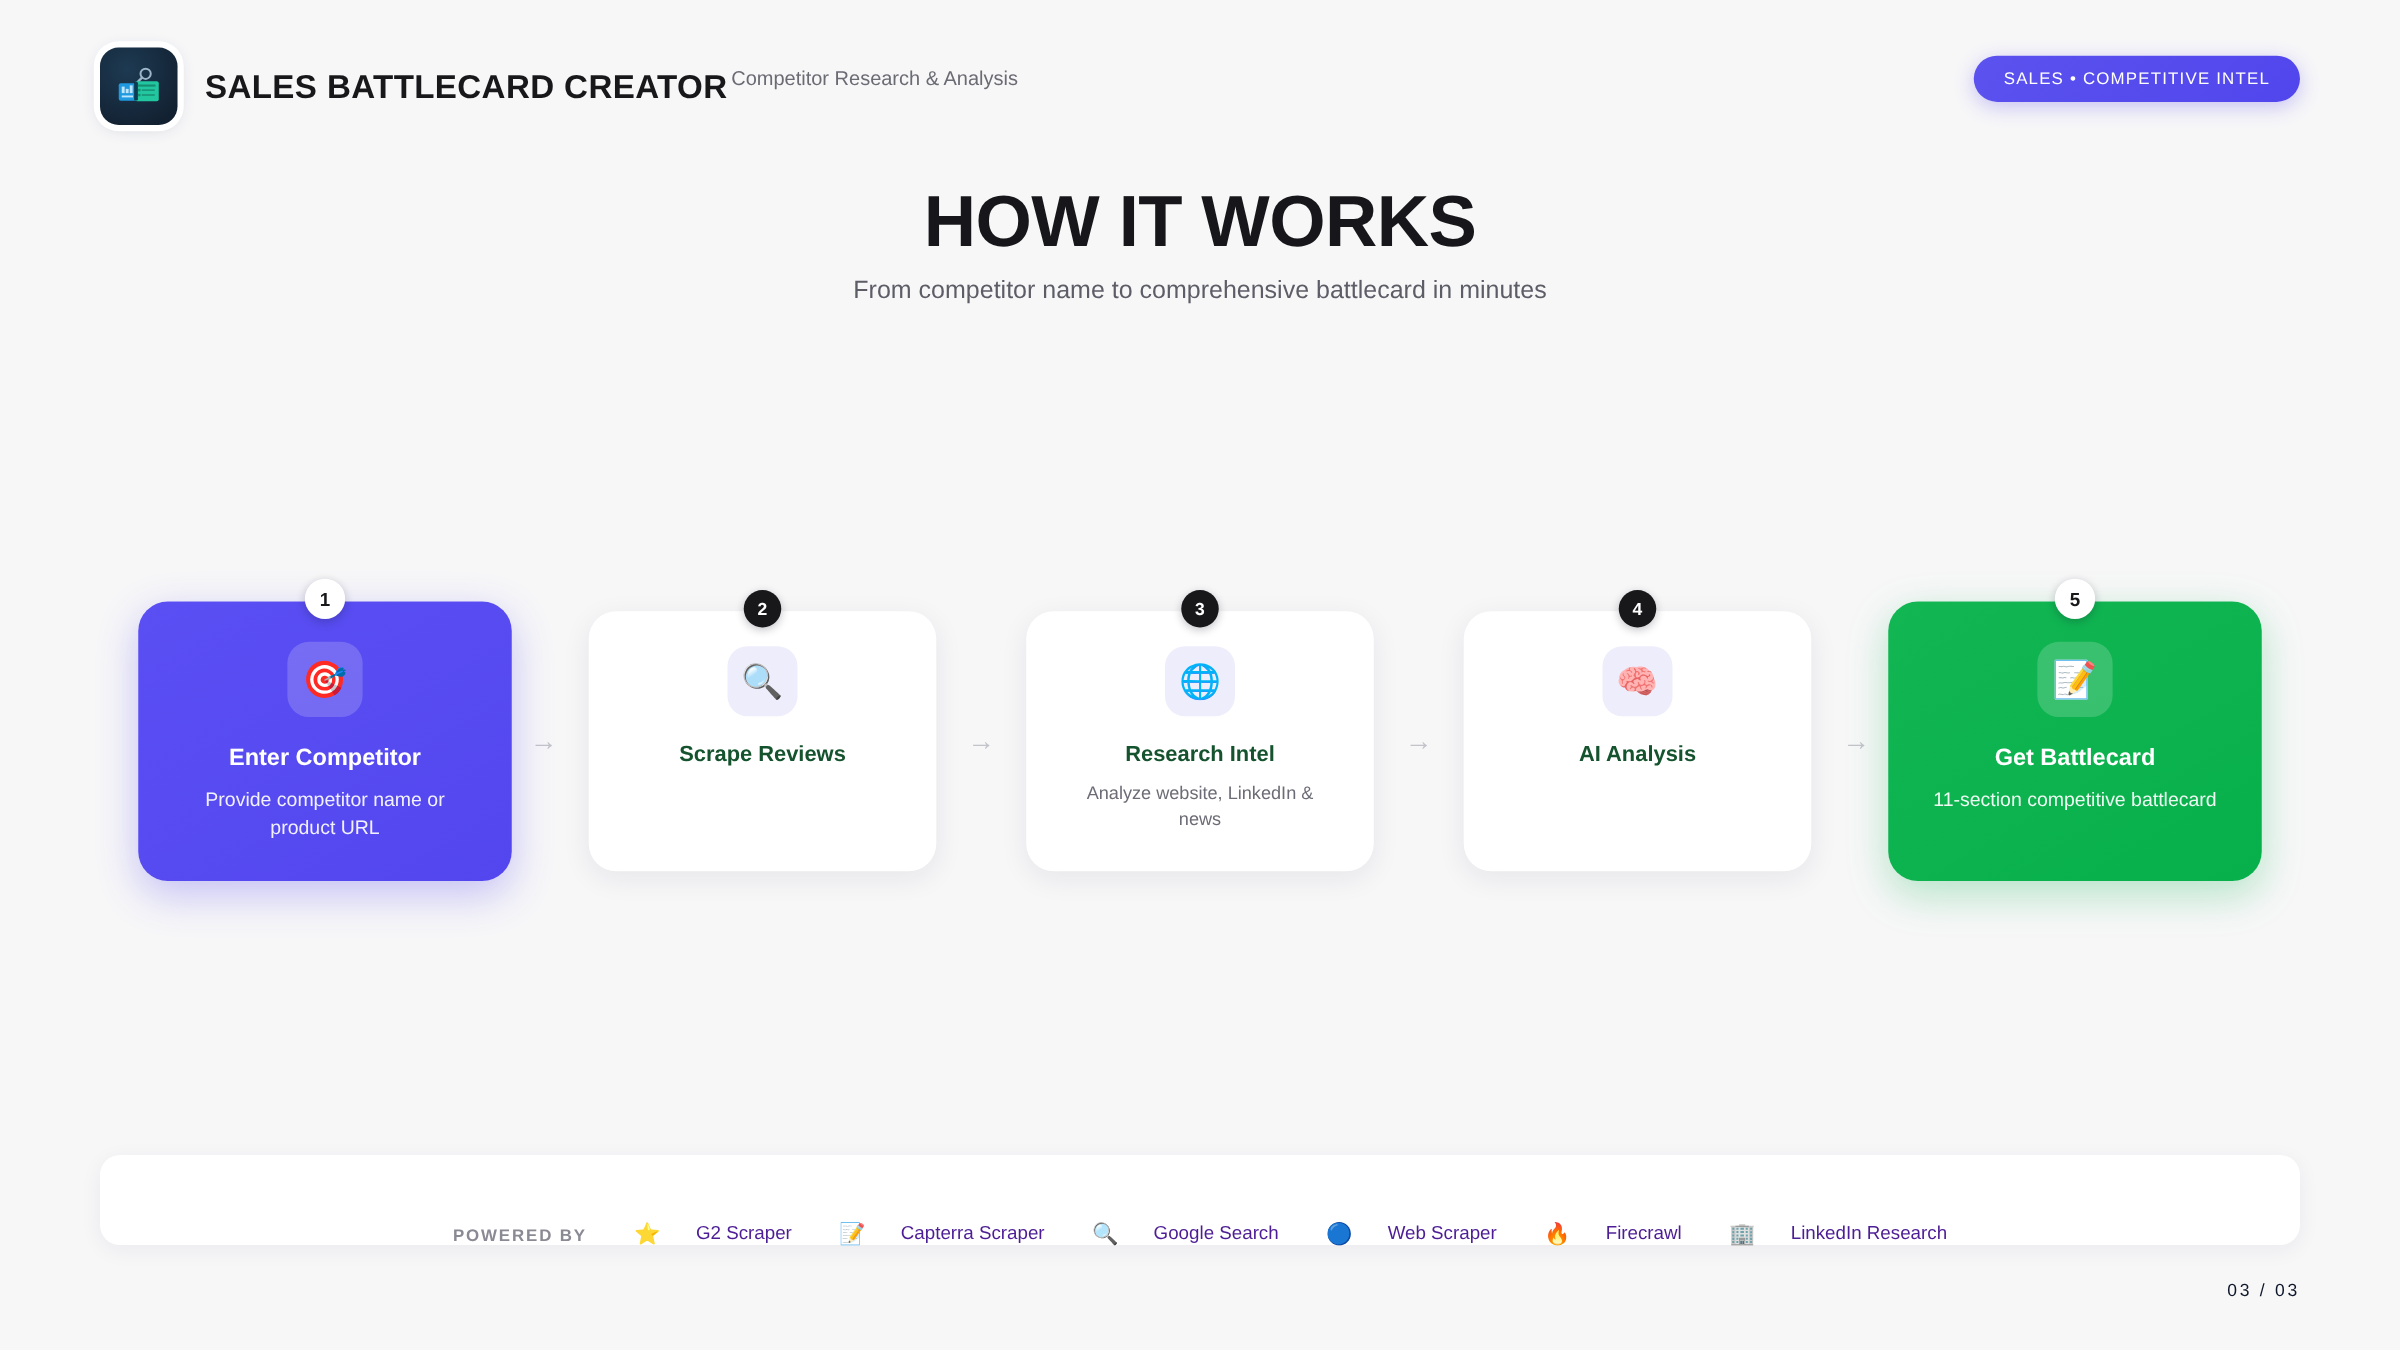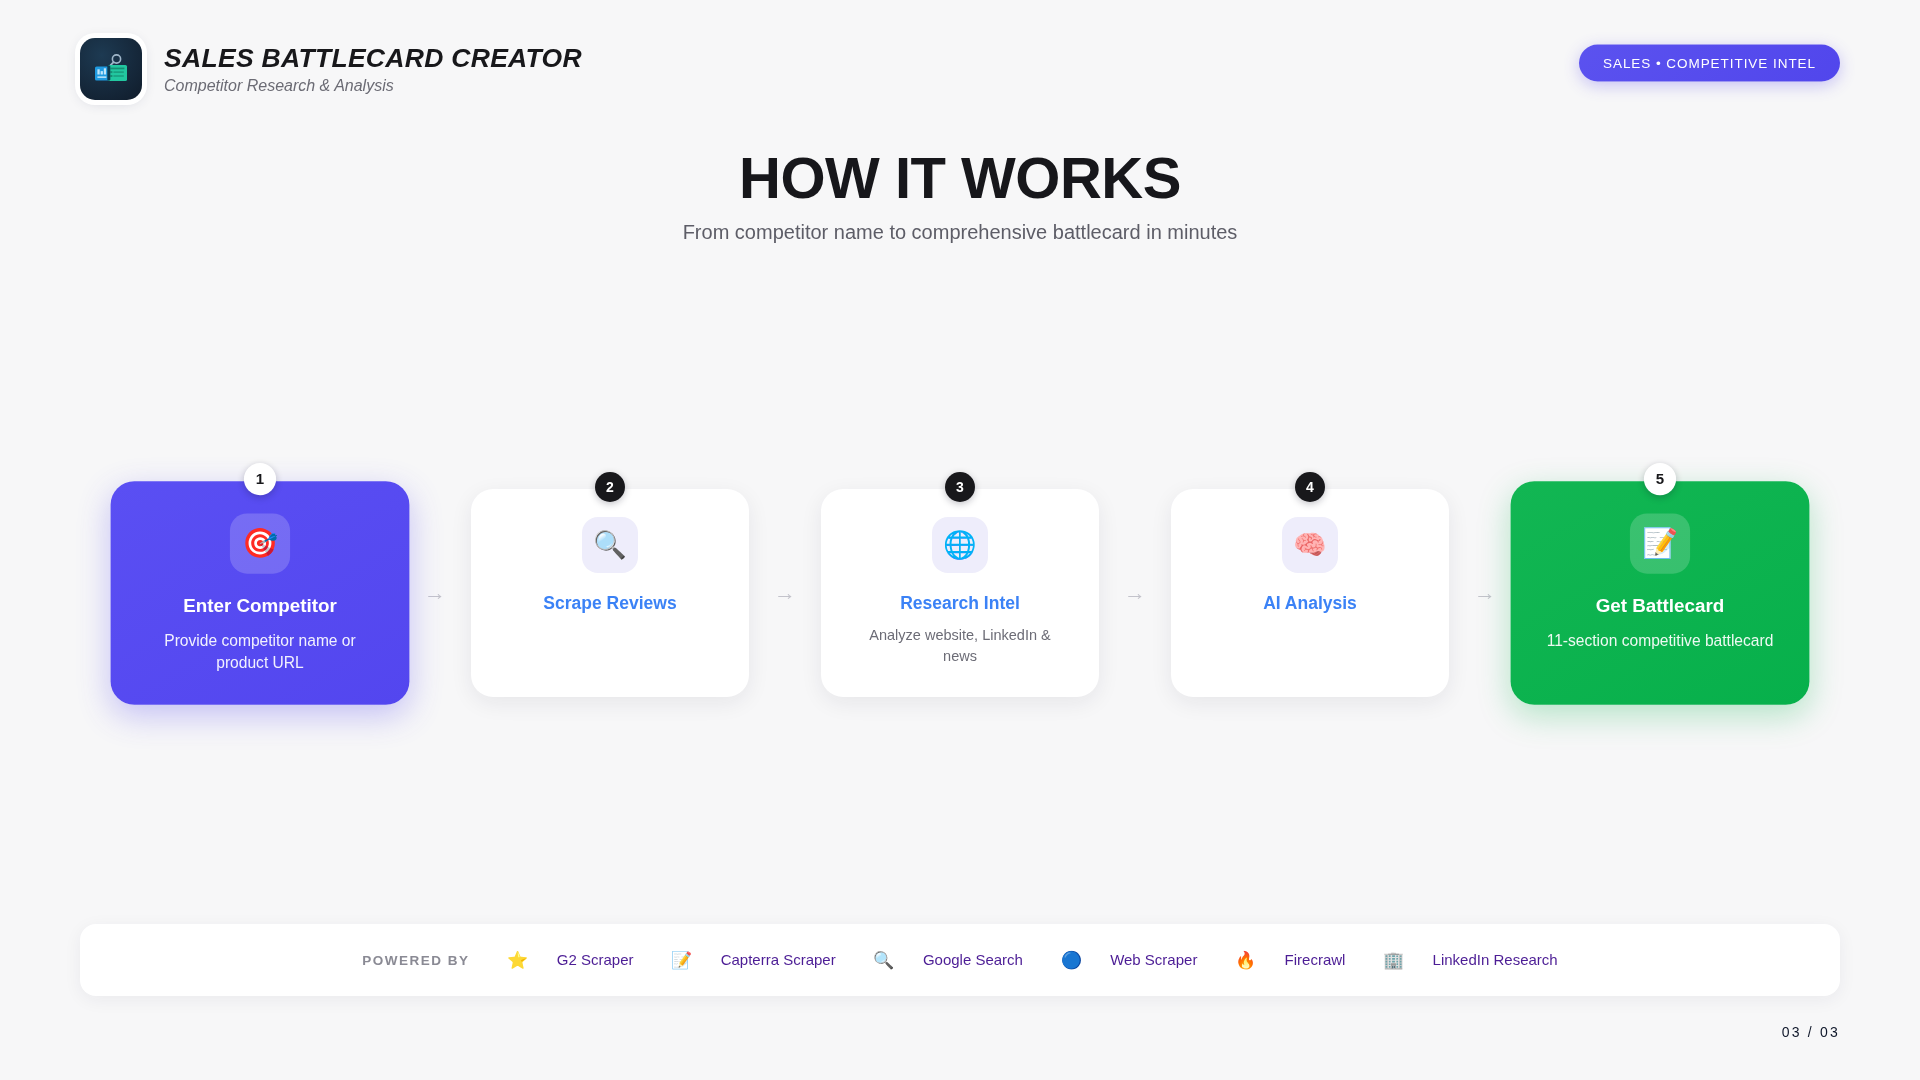--- a/index.html
+++ b/index.html
@@ -43,21 +43,21 @@
     display: flex;
     align-items: center;
     justify-content: center;
     position: relative;
     overflow: hidden;
     flex: none;
   }
 
   .logo-svg { display:block; }
 
-  .brand-text { display: flex; flex-direction: column; gap: 3px; font-style: italic; }
+  .brand-text { display: flex; flex-direction: row; gap: 3px; }
 
   .brand-title {
     font-size: 26.5px;
     font-weight: bold;
     letter-spacing: 0.3px;
     color: #18181b;
     line-height: 1.15;
     text-transform: uppercase;
   }
 
@@ -195,21 +195,21 @@
     margin-bottom: 20px;
     flex: none;
   }
 
   .card.accent-purple .card-icon { background: rgba(255,255,255,0.18); }
   .card.accent-green  .card-icon { background: rgba(255,255,255,0.18); }
 
   .card-title {
     font-size: 17.5px;
     font-weight: bold;
-    color: #3b82f6;
+    color: #14532d;
     line-height: 1.2;
     margin-bottom: 11px;
   }
 
   .card-desc {
     font-size: 14.5px;
     color: #6c6c76;
     line-height: 1.45;
     max-width: 215px;
   }
@@ -234,21 +234,21 @@
   .powered-bar {
     position: absolute;
     left: 80px;
     top: 924px;
     width: 1760px;
     height: 72px;
     background: #ffffff;
     border-radius: 16px;
     box-shadow: 0 4px 18px rgba(30,30,60,0.06);
     display: flex;
-    align-items: center;
+    align-items: flex-end;
     justify-content: center;
     gap: 38px;
     padding: 0 40px;
   }
 
   .powered-label {
     font-size: 13.5px;
     font-weight: bold;
     letter-spacing: 1.5px;
     color: #8a8a94;

